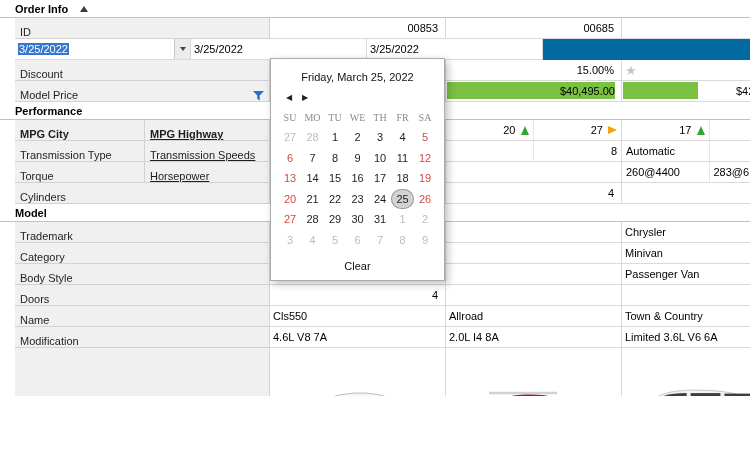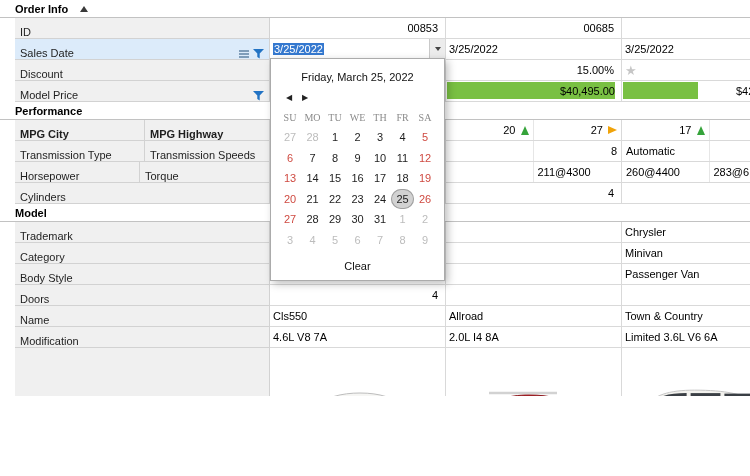--- a/index.html
+++ b/index.html
@@ -9,21 +9,21 @@
   .band{height:18px;display:flex;align-items:center;padding-left:15px;box-sizing:border-box;
         border-bottom:1px solid #c2c2c2;font-weight:bold;background:#fff;cursor:pointer;}
   .band-caret{width:0;height:0;border-left:4px solid transparent;border-right:4px solid transparent;
         border-bottom:6px solid #3a3a3a;margin-left:12px;}
   .r{height:21px;}
   .gutter{width:15px;flex:none;background:#fff;}
   .h{flex:none;background:#f0f0f0;border-right:1px solid #d2d2d2;border-bottom:1px solid #d2d2d2;
      display:flex;align-items:flex-end;padding:0 5px;box-sizing:border-box;color:#1e1e1e;cursor:pointer;}
   .h-full{width:255px;}
   .h1{width:130px;}
-  .h2{width:125px;}
+  .h2{width:125px;text-decoration:underline;}
   .h.sel{background:#dcebfa;}
   .h .lbl{flex:1;white-space:nowrap;overflow:hidden;}
   .h.bold .lbl{font-weight:bold;}
   .v{width:176px;flex:none;background:#fff;border-right:1px solid #d9d9d9;border-bottom:1px solid #d9d9d9;
      display:flex;align-items:center;padding:0 3px;box-sizing:border-box;white-space:nowrap;overflow:hidden;cursor:default;}
   .v.num{justify-content:flex-end;padding-right:7px;padding-left:36px;}
   .v.split{padding:0;}
   .half{width:50%;height:100%;display:flex;align-items:center;padding:0 4px;box-sizing:border-box;
         border-right:1px solid #e6e6e6;overflow:hidden;white-space:nowrap;}
   .half:last-child{border-right:none;}
@@ -88,31 +88,20 @@
         <span>00853</span>
       </div>
     <div class="v num">
         <span>00685</span>
       </div>
     <div class="v num"></div>
   </div>
 
   <div class="row r">
     <div class="gutter"></div>
-    <div class="h h-full sel">
-      <span class="lbl">Sales Date</span>
-      <span class="hamburger">
-          <div></div>
-          <div></div>
-          <div></div>
-        </span>
-      <svg class="funnel" width="11" height="10" viewBox="0 0 11 10">
-          <path d="M0 0h11L6.7 4.6V9.4L4.3 7.9V4.6Z" fill="#2273c4"></path>
-        </svg>
-    </div>
     <div class="v editor-cell">
       <span class="editor-text">
           <span class="hl">3/25/2022</span>
         </span>
       <button class="dd-btn">
           <span class="dd-caret"></span>
         </button>
     </div>
     <div class="v">
         <span>3/25/2022</span>
@@ -211,35 +200,32 @@
     <div class="v split">
       <div class="half">
           <span>Automatic</span>
         </div>
       <div class="half num"></div>
     </div>
   </div>
 
   <div class="row r">
     <div class="gutter"></div>
+    <div class="h h1">
+        <span class="lbl">Torque</span>
+      </div>
     <div class="h h2">
         <span class="lbl">Horsepower</span>
       </div>
-    <div class="h h1">
-        <span class="lbl">Torque</span>
-      </div>
     <div class="v split">
         <div class="half"></div>
         <div class="half"></div>
       </div>
     <div class="v split">
       <div class="half"></div>
-      <div class="half">
-          <span>211@4300</span>
-        </div>
     </div>
     <div class="v split">
       <div class="half">
           <span>260@4400</span>
         </div>
       <div class="half">
           <span>283@6</span>
         </div>
     </div>
   </div>

